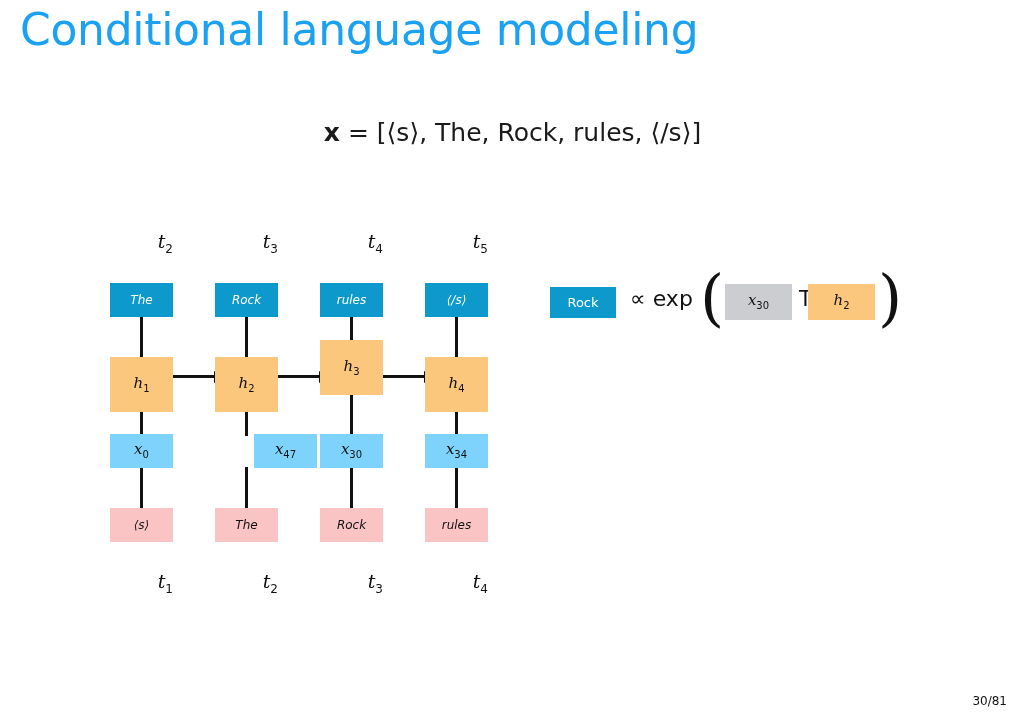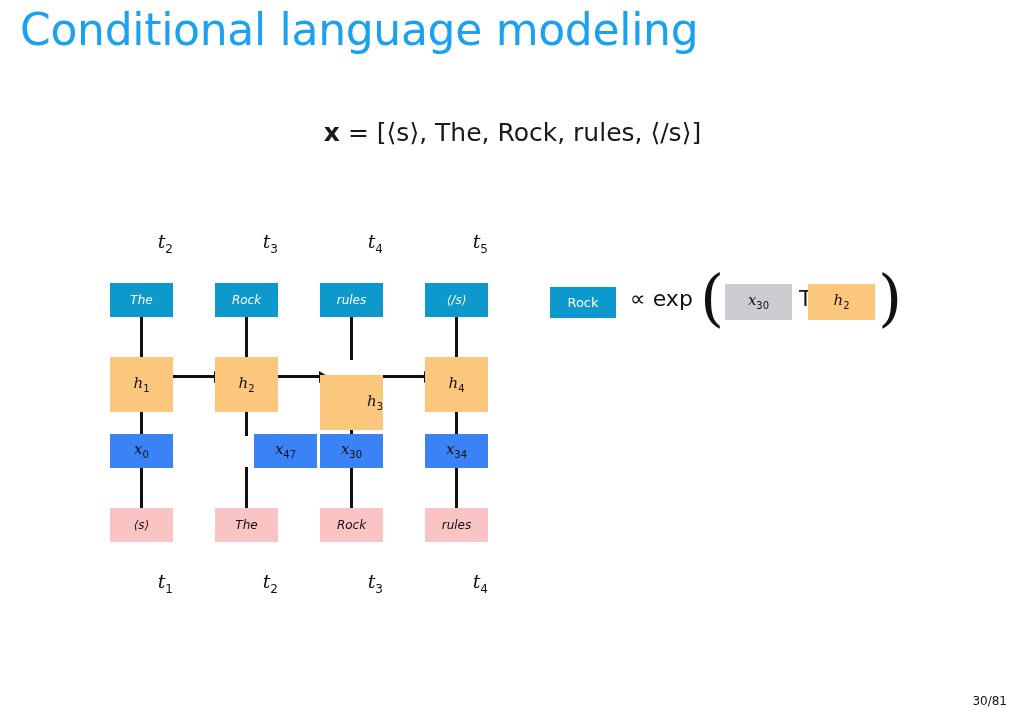--- a/index.html
+++ b/index.html
@@ -59,21 +59,21 @@
     display: flex;
     align-items: center;
     justify-content: center;
     font-size: 13px;
     font-family: "DejaVu Sans", sans-serif;
     line-height: 1;
     z-index: 3;
   }
   .cell.blue   { background: #0d99cc; color: #ffffff; }
   .cell.orange { background: #fbc77d; color: #111111; }
-  .cell.gray   { background: #3b82f6; color: #111111; }
+  .cell.gray   { background: #7dd3fc; color: #111111; }
   .cell.pink   { background: #fac4c4; color: #111111; }
 
   .cell.orange { height: 55px; }
 
   .cell .mathvar {
     font-family: "DejaVu Serif", serif;
     font-style: italic;
     font-size: 15px;
   }
   .cell .mathvar sub {
@@ -231,21 +231,21 @@
   <div class="cell blue" style="left:425px; top:283px;">
     <span class="angle">⟨/s⟩</span>
   </div>
 
   <div class="cell orange" style="left:110px; top:357px;">
     <span class="mathvar"><span>h</span><sub>1</sub></span>
   </div>
   <div class="cell orange" style="left:215px; top:357px;">
     <span class="mathvar"><span>h</span><sub>2</sub></span>
   </div>
-  <div class="cell orange" style="left:320px; top:375px;justify-content:flex-end;">
+  <div class="cell orange" style="left:320px; top:340px;">
     <span class="mathvar"><span>h</span><sub>3</sub></span>
   </div>
   <div class="cell orange" style="left:425px; top:357px;">
     <span class="mathvar"><span>h</span><sub>4</sub></span>
   </div>
 
   <div class="cell gray" style="left:110px; top:434px;">
     <span class="mathvar"><span>x</span><sub>0</sub></span>
   </div>
   <div class="cell gray" style="left:215px; top:434px;margin-left:39px;">

